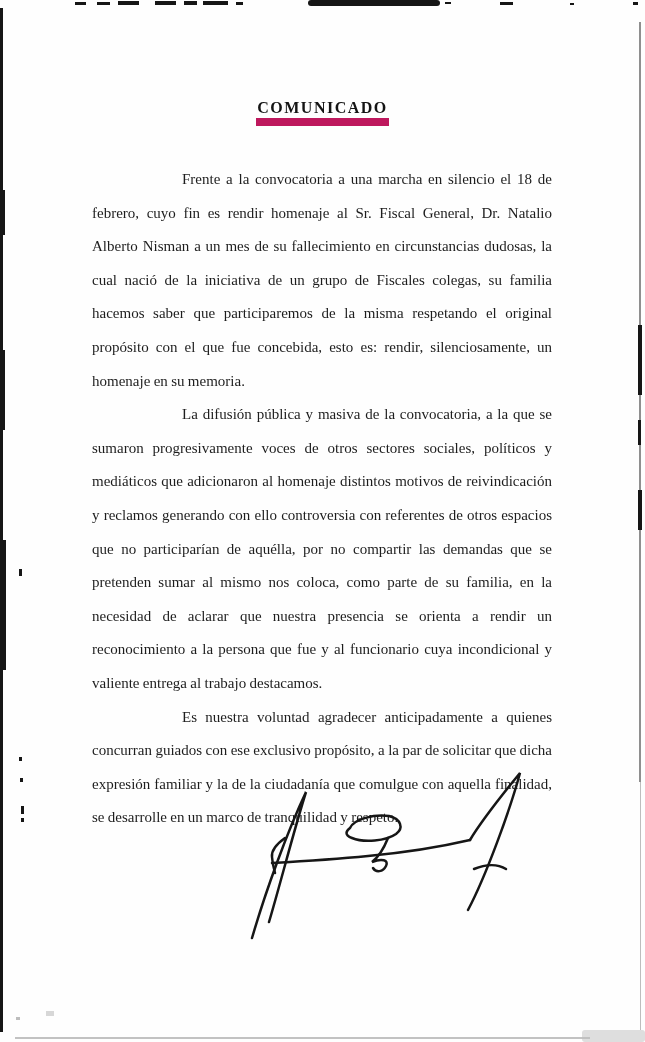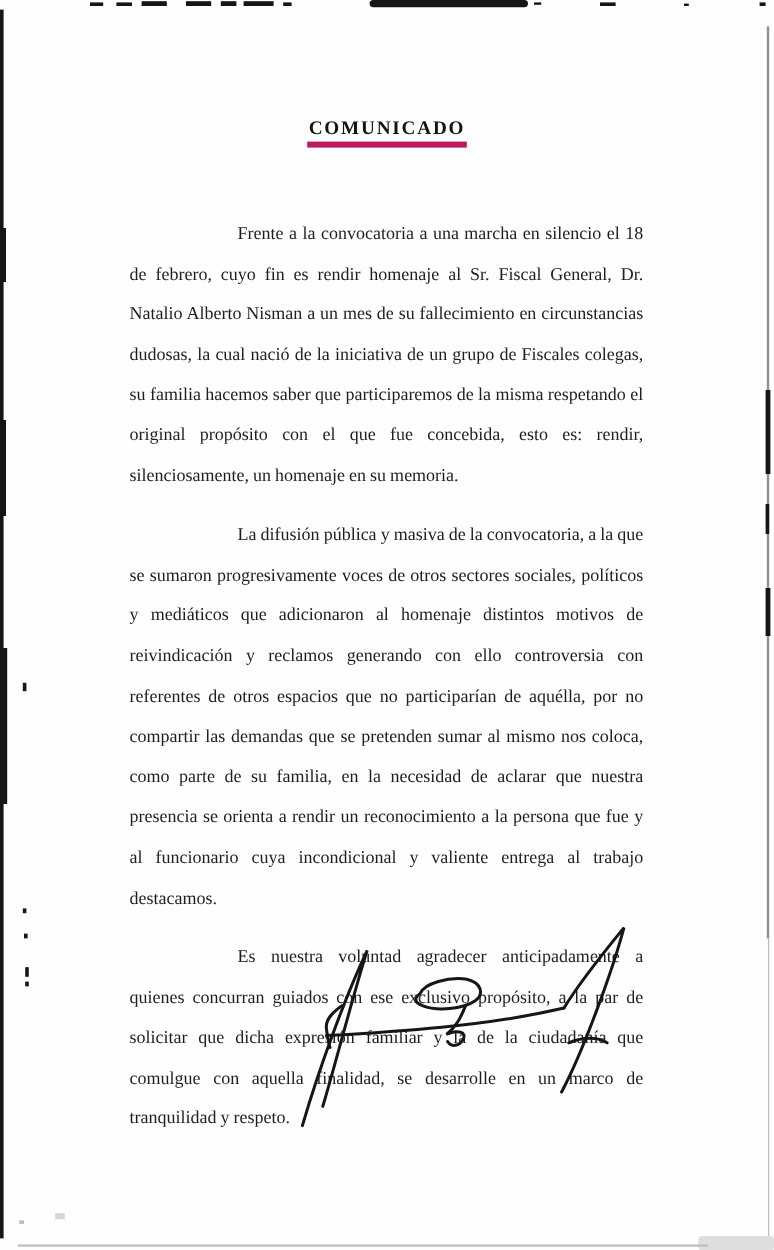--- a/index.html
+++ b/index.html
@@ -16,35 +16,35 @@
     position: absolute;
     top: 99px;
     left: 0;
     right: 0;
     margin: 0 auto;
     width: fit-content;
     font-size: 16px;
     font-weight: bold;
     letter-spacing: 1.5px;
     color: #141414;
-    border-bottom: 5px solid #be185d;
+    border-bottom: 8px solid #be185d;
     padding: 0 1px 1px 1px;
   }
   .body-text {
     position: absolute;
     top: 163px;
     left: 92px;
     width: 460px;
     font-size: 15px;
     line-height: 33.6px;
     text-align: justify;
     word-spacing: -0.4px;
     color: #1d1d1d;
   }
-  .body-text p { margin: 16px; text-indent: 90px; hyphens: none; }
+  .body-text p { margin: 0; text-indent: 90px; hyphens: none; }
   .sig-svg { position: absolute; left: 238px; top: 758px; pointer-events: none; }
   .sig-name {
     position: absolute;
     left: 290px;
     top: 872px;
     font-size: 15px;
     color: #1b1b1b;
     white-space: nowrap;
   }
   .art { position: absolute; background: #161616; }

